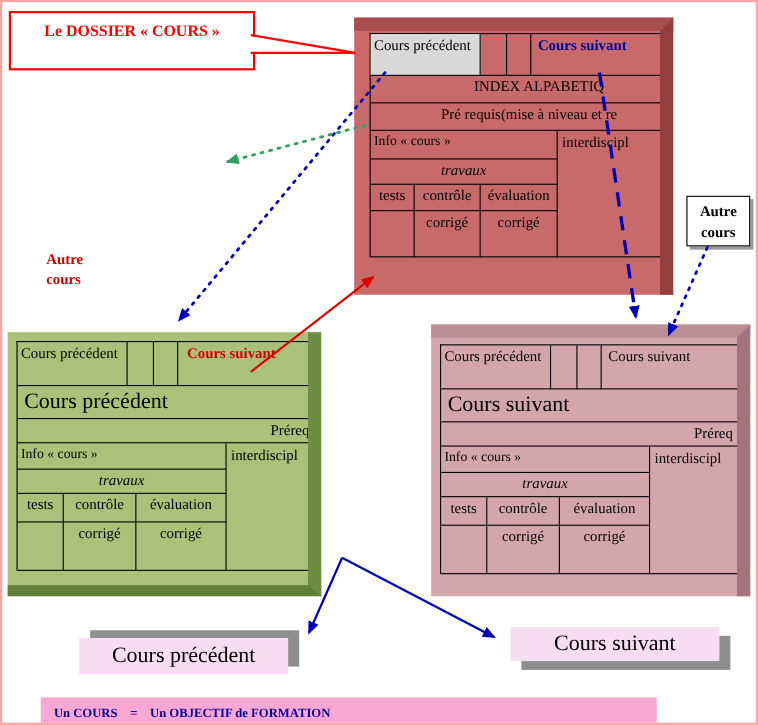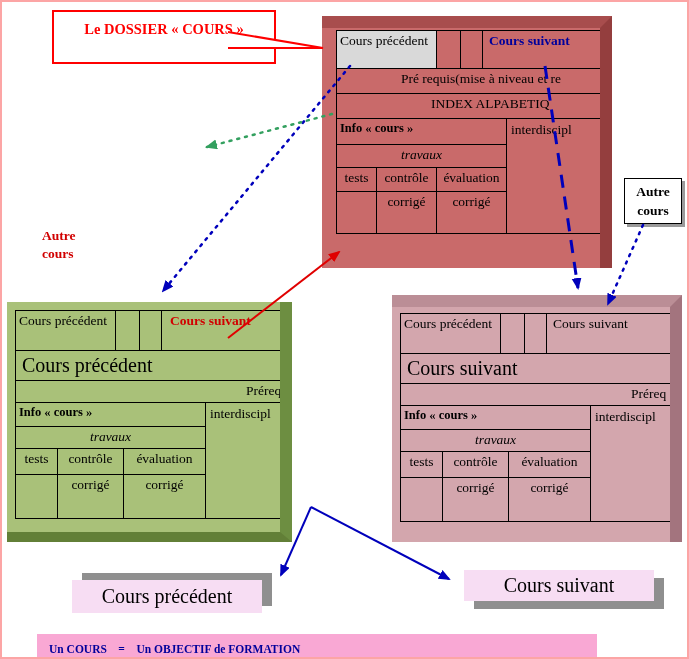--- a/index.html
+++ b/index.html
@@ -21,38 +21,38 @@
     border-right:1px solid #000; border-bottom:1px solid #000;
     overflow:hidden; padding:2px 3px;
     font-size:13.5px; line-height:1.2;
   }
   .flex1 { flex:1 1 auto; }
   .nb { white-space:nowrap; }
   .center { text-align:center; }
   .bodyflex { display:flex; }
   .interdisc { padding:3px 4px; }
   .title { font-size:20px; padding:2px 0 0 6px; white-space:nowrap; }
-  .info { font-weight:bold; font-size:12.5px; }
+  .info { font-weight:normal; font-size:12.5px; }
   .trav { font-style:italic; text-align:center; }
   .graycell { background:#d9d9d9; }
   .next-blue { color:#00009b; font-weight:bold; padding-left:6px; }
   .next-red  { color:#d10000; font-weight:bold; padding-left:8px; }
   .next-plain{ padding-left:6px; }
 
   
   #red-box   { left:320px; top:14px;  width:290px; height:252px; background:#c96a6a;
                border-top:12px solid #a84d4d; border-right:12px solid #943e3e; }
   #green-box { left:5px;   top:300px; width:285px; height:240px; background:#a9c179;
                border-right:12px solid #6d8e41; border-bottom:10px solid #627f37; }
   #pink-box  { left:390px; top:293px; width:290px; height:247px; background:#d3a6ad;
                border-top:12px solid #bb8e96; border-right:12px solid #a3747e; }
 
   
   #callout { left:6px; top:8px; width:224px; height:54px; background:#fff;
-             border:2px solid #f00; text-align:center; padding-top:7px;margin-left:44px; }
+             border:2px solid #f00; text-align:center; padding-top:7px; }
   #callout div { color:#f00; font-weight:bold; font-size:14.5px; line-height:20px; white-space:nowrap; }
 
   
   #ribbon { left:8px; top:134px; width:188px; height:40px; background:#b9cfb0;
             border-bottom:8px solid #55724e; border-right:10px solid #86a47c; }
   #ribbon .lbl { font-weight:bold; font-size:15px; color:#173317; line-height:30px; padding-left:12px; white-space:nowrap; }
 
   #left-note { left:28px; top:222px; width:72px; height:42px; background:#fff;
                color:#d10000; font-weight:bold; font-size:13.5px; line-height:18px;
                padding:3px 0 0 12px; }
@@ -82,24 +82,24 @@
   <div class="abs" id="red-box">
     <div class="face">
       <div class="tbl" style="left:14px; top:2px; width:310px;">
         <div class="row" style="height:38px;">
           <div class="cell graycell" style="width:100px">Cours précédent</div>
           <div class="cell" style="width:24px"></div>
           <div class="cell" style="width:22px"></div>
           <div class="cell flex1 next-blue nb">Cours suivant</div>
         </div>
         <div class="row" style="height:25px;">
+          <div class="cell flex1 nb" style="padding-left:94px">INDEX ALPABETIQ</div>
+        </div>
+        <div class="row" style="height:25px;">
           <div class="cell flex1 nb" style="padding-left:64px">Pré requis(mise à niveau et re</div>
-        </div>
-        <div class="row" style="height:25px;">
-          <div class="cell flex1 nb" style="padding-left:94px">INDEX ALPABETIQ</div>
         </div>
         <div class="bodyflex">
           <div style="width:170px;">
             <div class="row" style="height:26px;">
                 <div class="cell flex1 info nb">Info « cours »</div>
               </div>
             <div class="row" style="height:23px;">
                 <div class="cell flex1 trav">travaux</div>
               </div>
             <div class="row" style="height:24px;">

